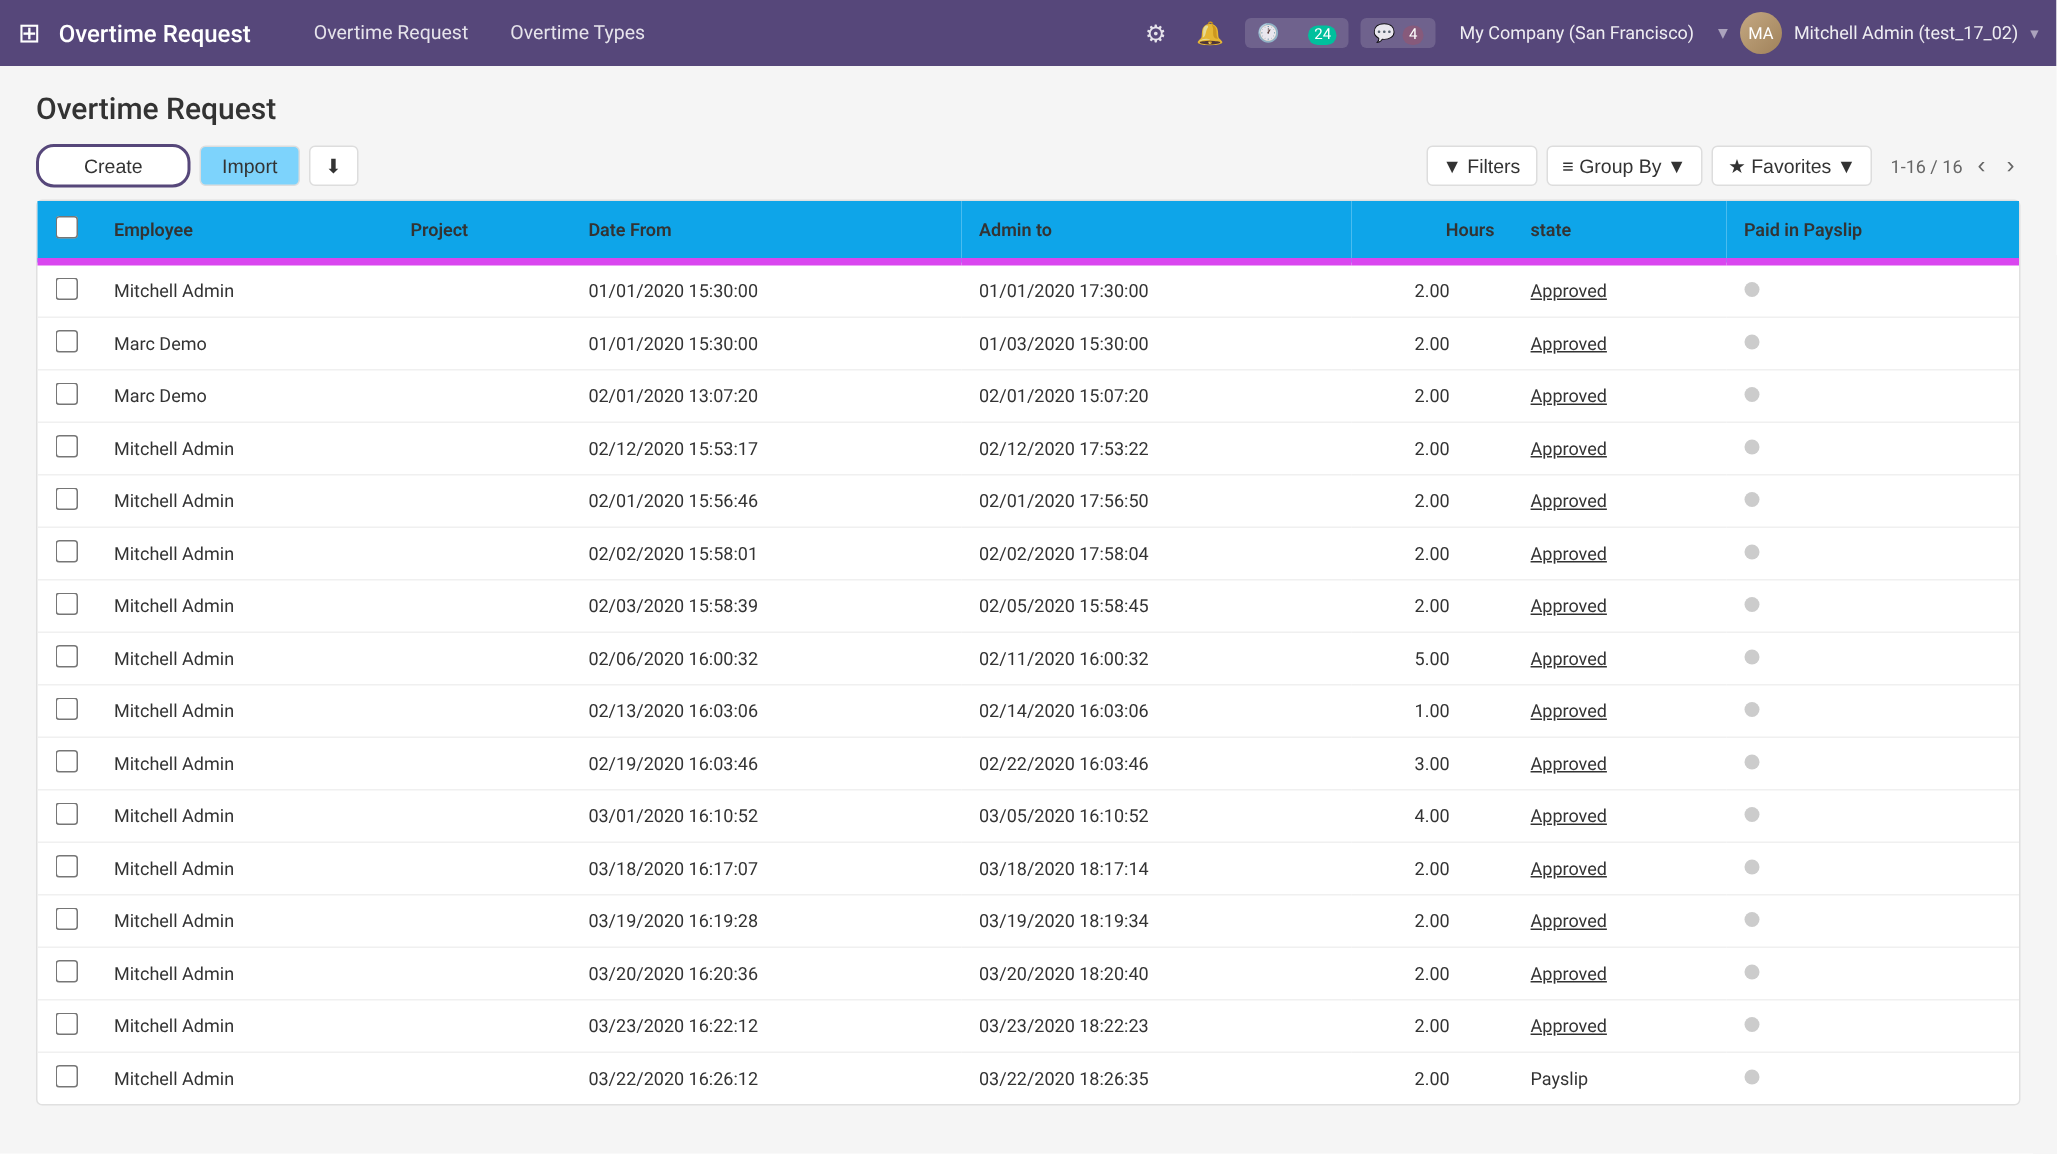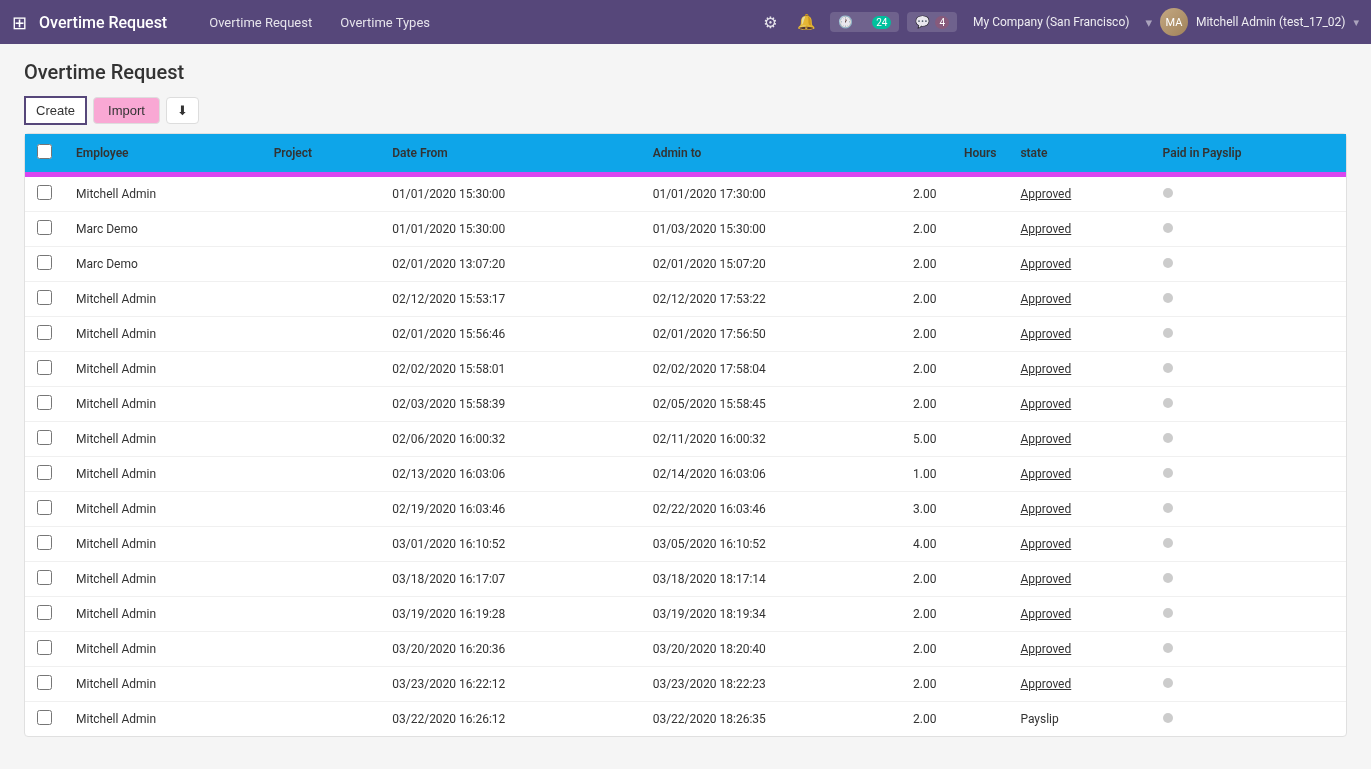--- a/index.html
+++ b/index.html
@@ -32,36 +32,36 @@
     
     .page-header { display: flex; justify-content: space-between; align-items: flex-start; margin-bottom: 12px; }
     .page-title { font-size: 20px; font-weight: 500; color: #333; }
     .search-bar { display: flex; align-items: center; border: 1px solid #ddd; background: white; border-radius: 4px; overflow: hidden; width: 340px; }
     .search-input { border: none; outline: none; padding: 6px 10px; font-size: 13px; flex: 1; }
     .search-btn { background: none; border: none; padding: 6px 8px; cursor: pointer; color: #666; font-size: 14px; }
 
     
     .toolbar { display: flex; align-items: center; justify-content: space-between; margin-bottom: 8px; }
     .toolbar-left { display: flex; gap: 6px; align-items: center; }
-    .btn-create { background: white; border: 2px solid #56477a; color: #333; padding: 5px 10px; border-radius: 0; cursor: pointer; font-size: 13px; font-weight: 500; }
-    .btn-import { background: #f9a8d4; border: 1px solid #ddd; color: #333; padding: 5px 14px; border-radius: 4px; cursor: pointer; font-size: 13px; }
+    .btn-create { background: white; border: 2px solid #56477a; color: #333; padding: 5px 30px; border-radius: 12px; cursor: pointer; font-size: 13px; font-weight: 500; }
+    .btn-import { background: #7dd3fc; border: 1px solid #ddd; color: #333; padding: 5px 14px; border-radius: 4px; cursor: pointer; font-size: 13px; }
     .btn-download { background: white; border: 1px solid #ddd; color: #333; padding: 5px 10px; border-radius: 4px; cursor: pointer; font-size: 13px; }
     .toolbar-right { display: flex; align-items: center; gap: 6px; }
     .btn-filter { background: white; border: 1px solid #ddd; color: #333; padding: 5px 10px; border-radius: 4px; cursor: pointer; font-size: 13px; }
     .pagination-info { font-size: 12px; color: #666; margin-left: 6px; }
     .pagination-btn { background: none; border: none; cursor: pointer; color: #666; font-size: 16px; padding: 2px 4px; }
 
     
     .table-wrapper { background: white; border: 1px solid #e0e0e0; border-radius: 4px; }
     table { width: 100%; border-collapse: collapse; }
     thead tr { background: #0ea5e9; border-bottom: 5px solid #d946ef; }
     th { padding: 10px 12px; text-align: left; font-weight: 600; font-size: 12px; color: #333; white-space: nowrap; }
     th.hours-col { text-align: right; }
     td { padding: 8px 12px; font-size: 12px; color: #333; border-bottom: 1px solid #f0f0f0; }
-    td.hours-col { text-align: left; }
+    td.hours-col { text-align: center; }
     tr:last-child td { border-bottom: none; }
     .checkbox-col { width: 32px; }
     .checkbox { width: 15px; height: 15px; cursor: pointer; }
 
     .state-approved { color: #333; text-decoration: underline; }
     .state-waiting { color: #333; }
 
     .dot { display: inline-block; width: 10px; height: 10px; border-radius: 50%; background: #ccc; }
   </style>
 </head>
@@ -99,20 +99,28 @@
 
   <div class="page-header">
     <h1 class="page-title">Overtime Request</h1>
   </div>
 
   <div class="toolbar">
     <div class="toolbar-left">
       <button class="btn-create">Create</button>
       <button class="btn-import">Import</button>
       <button class="btn-download">⬇</button>
+    </div>
+    <div class="toolbar-right">
+      <button class="btn-filter">▼ <span>Filters</span></button>
+      <button class="btn-filter">≡ <span>Group By</span> ▼</button>
+      <button class="btn-filter">★ <span>Favorites</span> ▼</button>
+      <span class="pagination-info">1-16 / 16</span>
+      <button class="pagination-btn">‹</button>
+      <button class="pagination-btn">›</button>
     </div>
   </div>
 
   <div class="table-wrapper">
     <table>
       <thead>
         <tr>
           <th class="checkbox-col">
             <input type="checkbox" class="checkbox" style="">
           </th>

